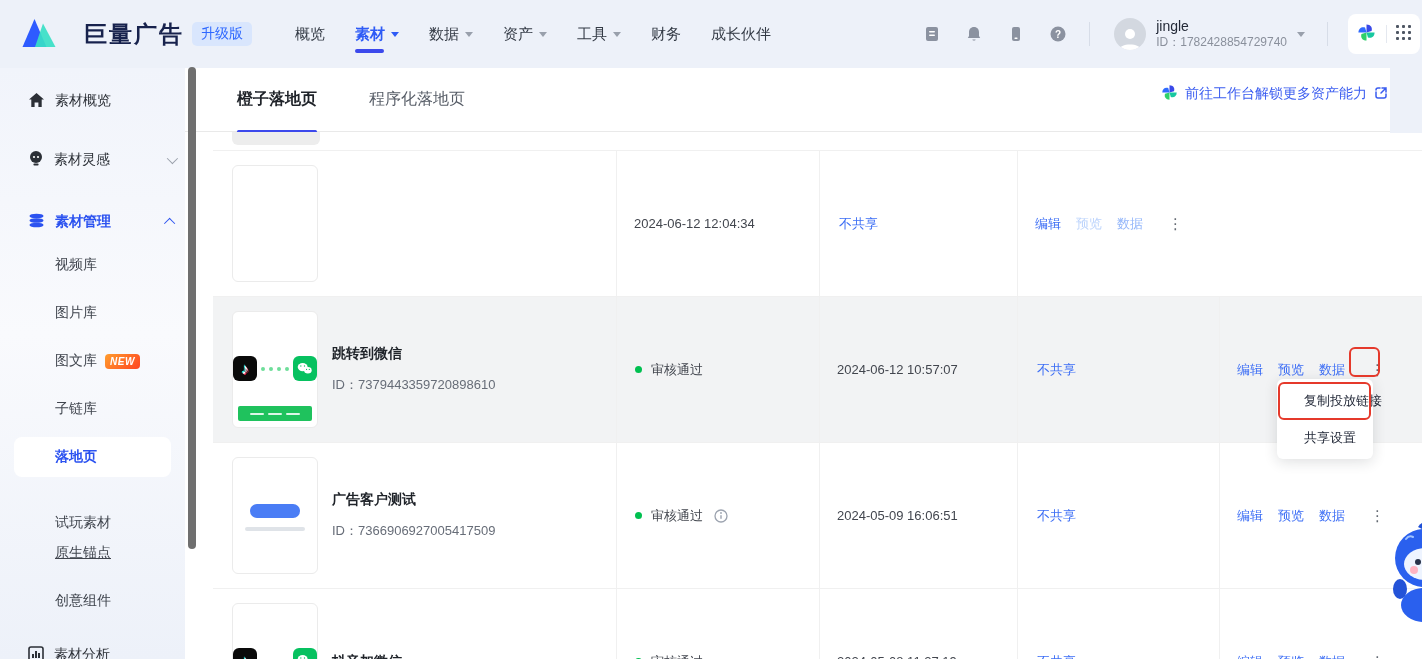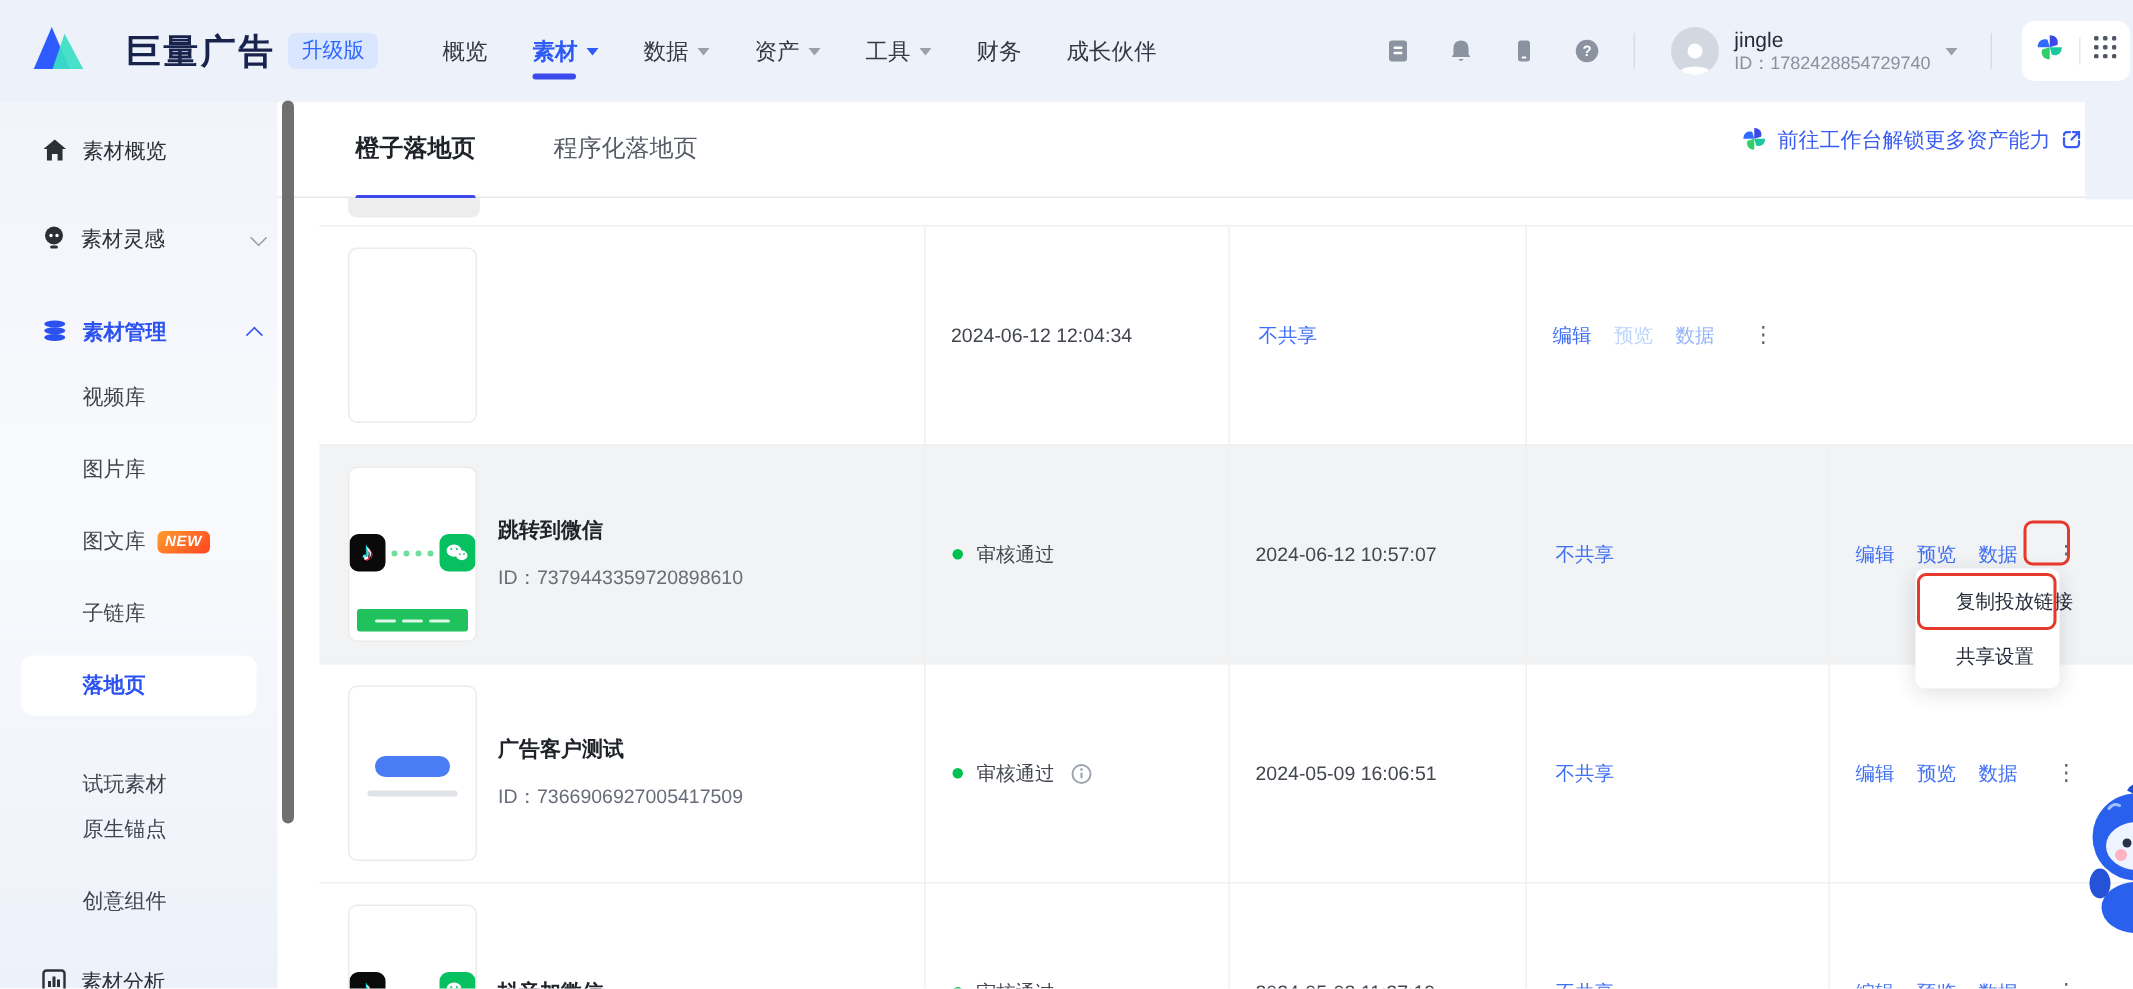--- a/index.html
+++ b/index.html
@@ -278,21 +278,21 @@
   </div>
   <div class="sub-item" style="top:329px;">
       <span>子链库</span>
     </div>
   <div class="active-pill">
       <span>落地页</span>
     </div>
   <div class="sub-item" style="top:411px;margin-top:32px;">
       <span>试玩素材</span>
     </div>
-  <div class="sub-item" style="top:473px;">
+  <div class="sub-item" style="top:473px;text-decoration:underline;">
       <span>原生锚点</span>
     </div>
   <div class="sub-item" style="top:521px;">
       <span>创意组件</span>
     </div>
   <div class="side-item" style="top:575px;">
     <span>
       <svg width="16" height="16" viewBox="0 0 16 16">
           <rect x="1" y="1" width="14" height="14" rx="2" fill="none" stroke="#2b2f36" stroke-width="1.6"></rect>
           <rect x="4" y="8" width="2" height="4" fill="#2b2f36"></rect>

